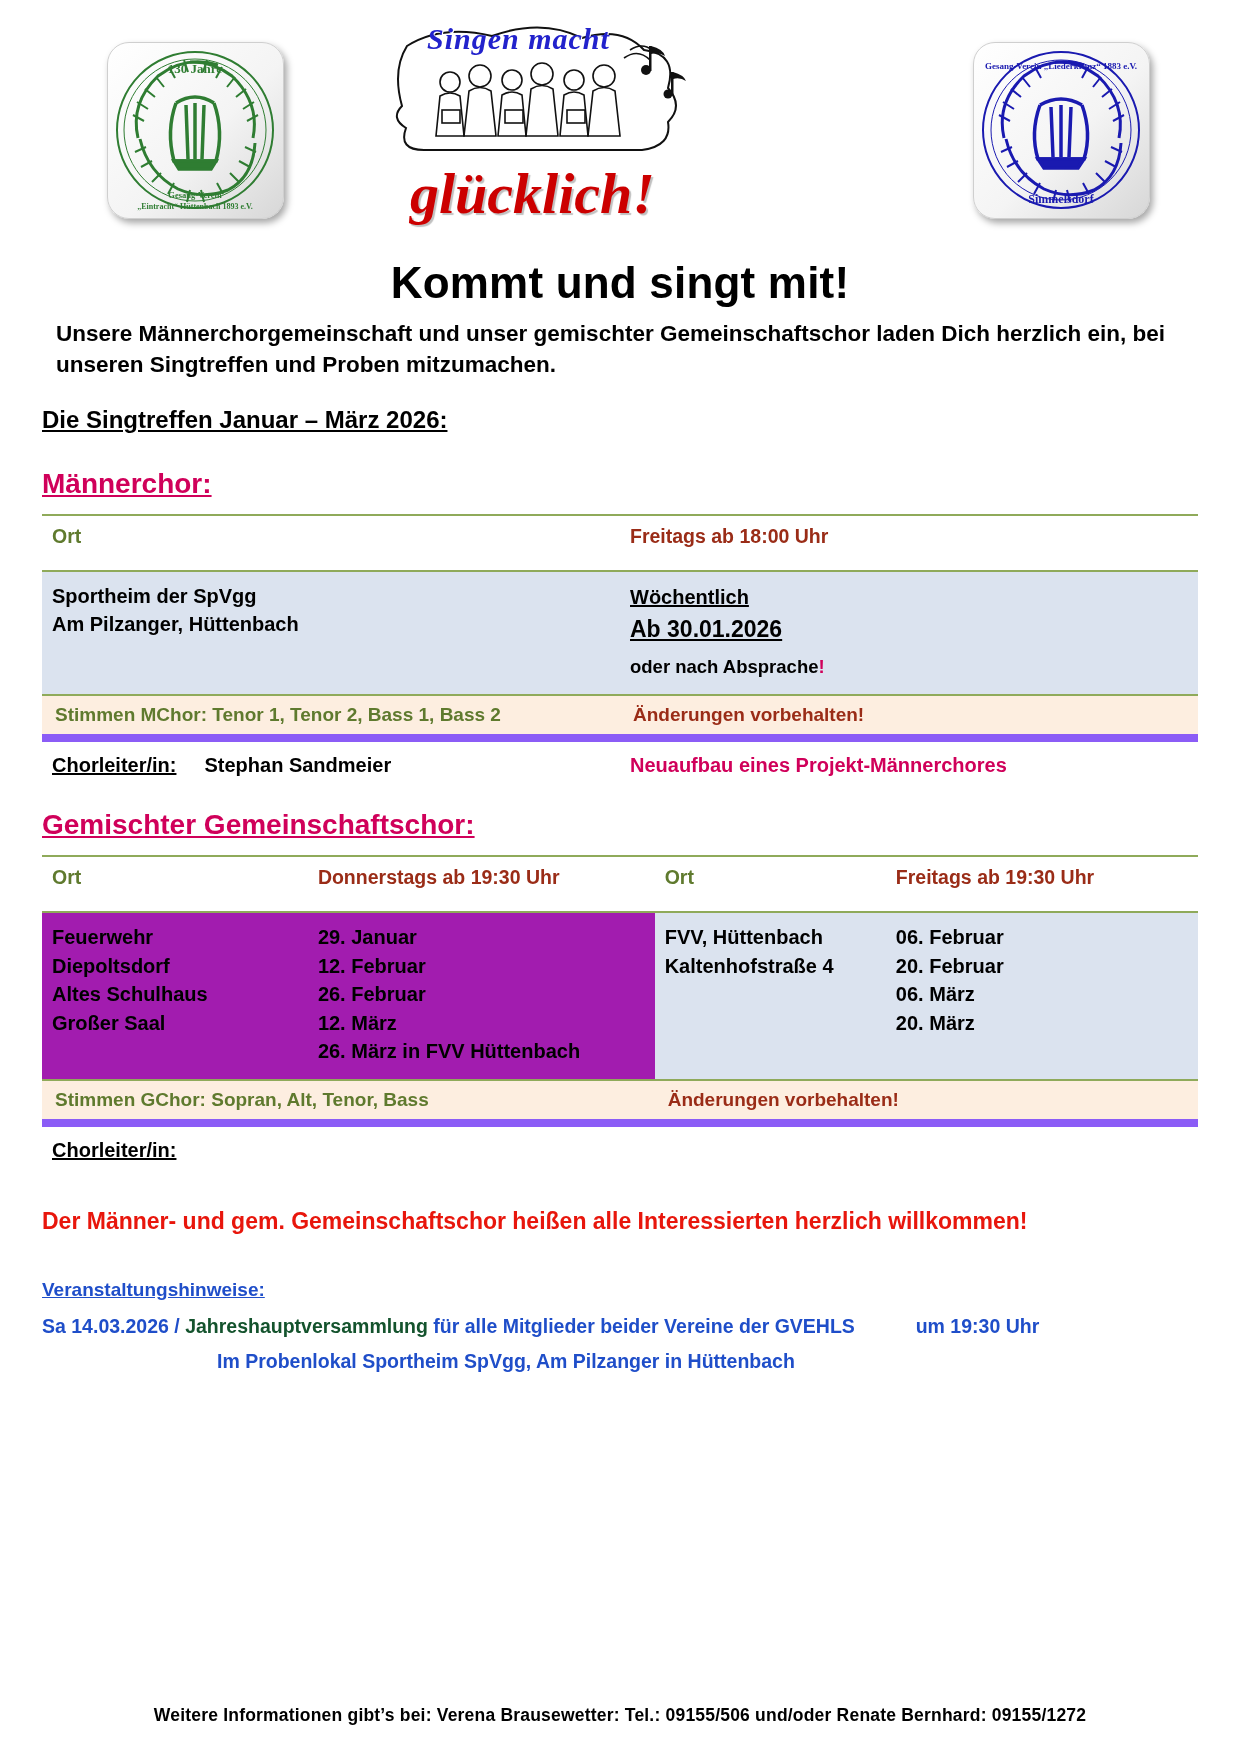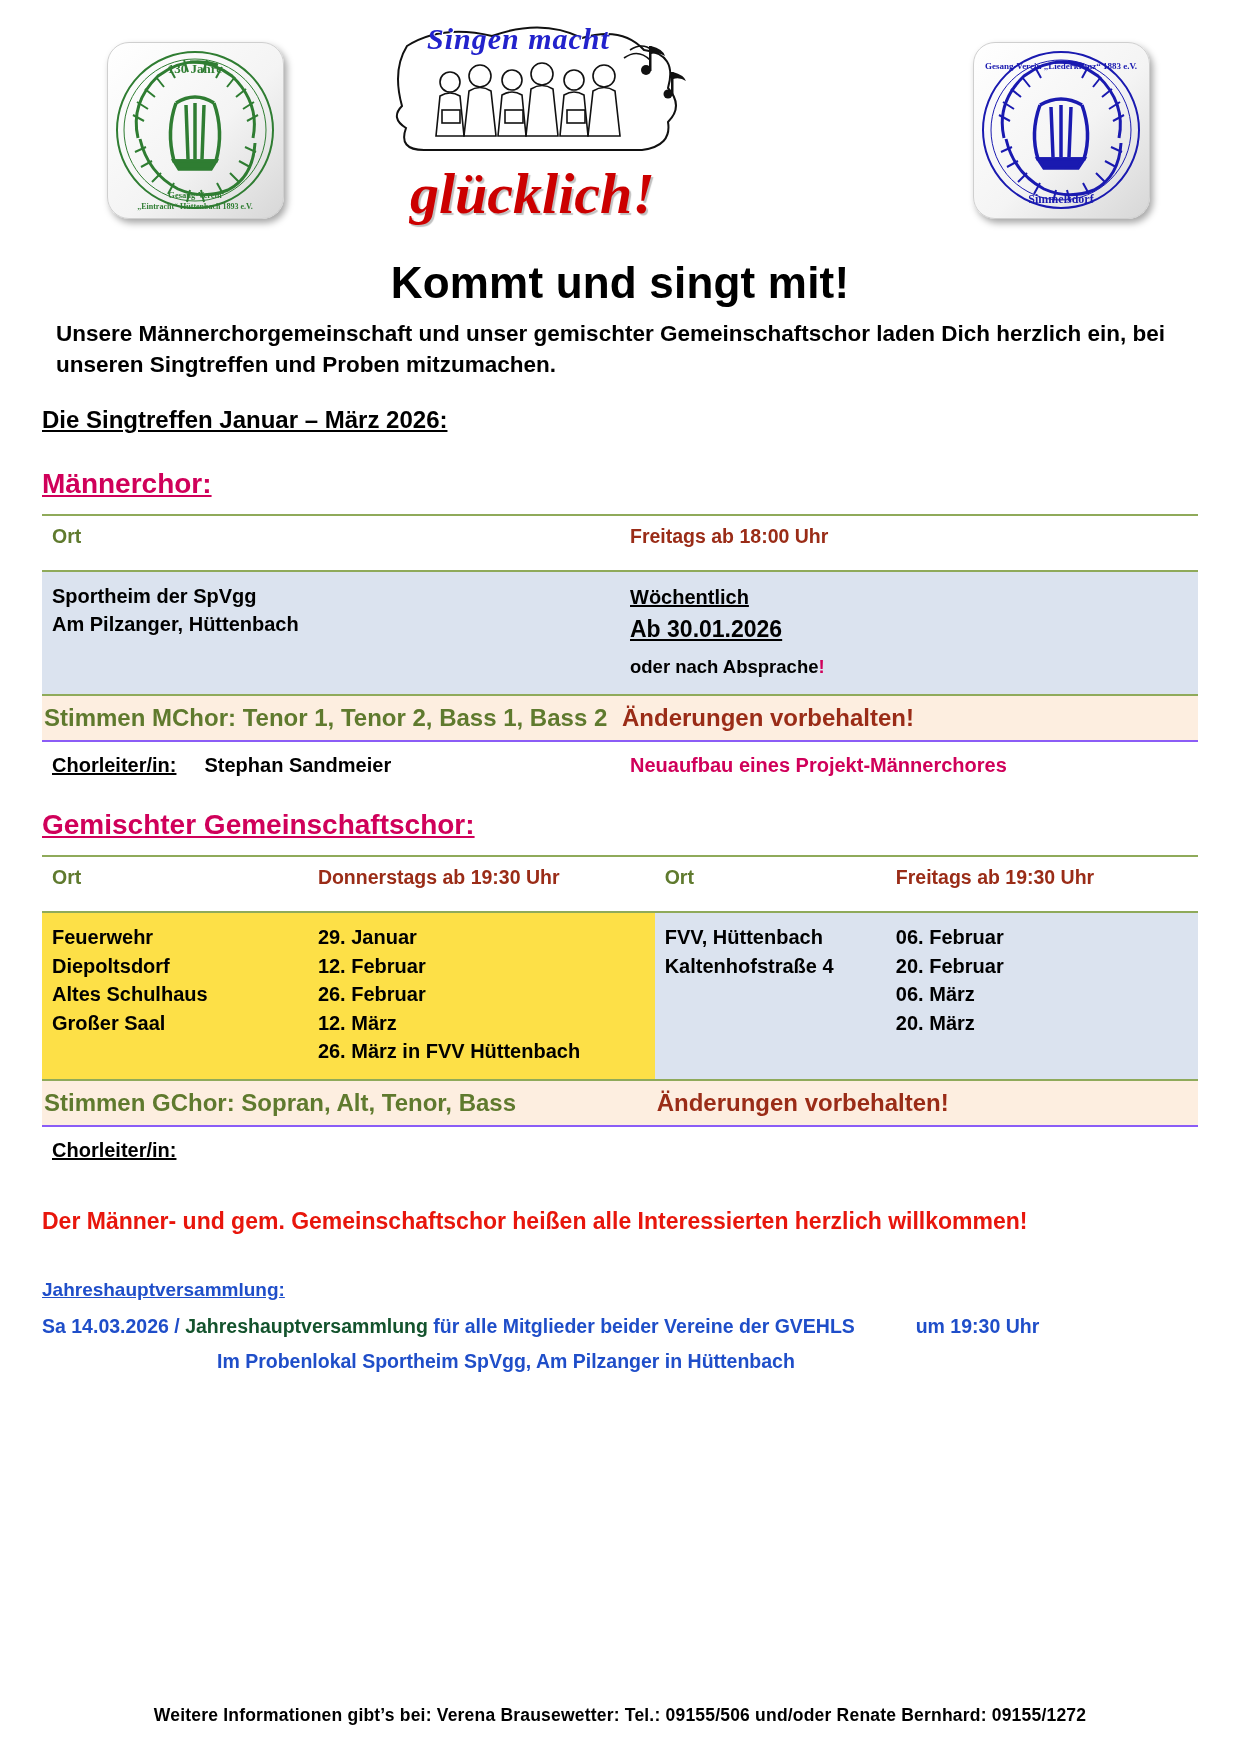--- a/index.html
+++ b/index.html
@@ -122,30 +122,30 @@
   .hdr td.right-col { color: #9a2c17; }
 
   .body-row td {
     background: #dbe3ef;
     font-size: 20px;
     font-weight: bold;
     padding: 10px 10px 14px 10px;
     vertical-align: top;
     line-height: 1.42;
   }
-  .body-row td.pink { background: #fde047; }
+  .body-row td.pink { background: #a21caf; }
 
   .note-row td {
     background: #fdeee0;
     color: #5f7a2e;
     font-weight: bold;
-    font-size: 24px;
-    padding: 8px 2px;
+    font-size: 19px;
+    padding: 8px 13px;
     border-top: 2px solid #8faa5a;
-    border-bottom: 2px solid #8b5cf6;
+    border-bottom: 8px solid #8b5cf6;
   }
   .note-row td.right-col { color: #9a2c17; }
 
   .leader-row td {
     padding: 12px 10px 6px 10px;
     font-size: 20px;
     font-weight: bold;
   }
   .leader-label { text-decoration: underline; }
   .leader-name { font-weight: bold; padding-left: 28px; }
@@ -365,21 +365,21 @@
       <tr class="leader-row">
         <td colspan="4">
           <span class="leader-label">Chorleiter/in:</span>
         </td>
       </tr>
     </tbody>
   </table>
 
   <div class="welcome">Der Männer- und gem. Gemeinschaftschor heißen alle Interessierten herzlich willkommen!</div>
 
-  <div class="events-title">Jahreshauptversammlung:</div>
+  <div class="events-title">Veranstaltungshinweise:</div>
   <div class="event-line">
     <span>Sa   14.03.2026 /</span>
     <span class="red">Jahreshauptversammlung</span>
     <span>für alle Mitglieder beider Vereine der GVEHLS</span>
     <span class="gap"></span>
     <span>um  19:30 Uhr</span>
   </div>
   <div class="event-line indent">Im  Probenlokal Sportheim SpVgg,  Am Pilzanger in Hüttenbach</div>
 
   <div class="footer">Weitere Informationen gibt’s bei:   Verena Brausewetter: Tel.: 09155/506   und/oder   Renate Bernhard: 09155/1272</div>

